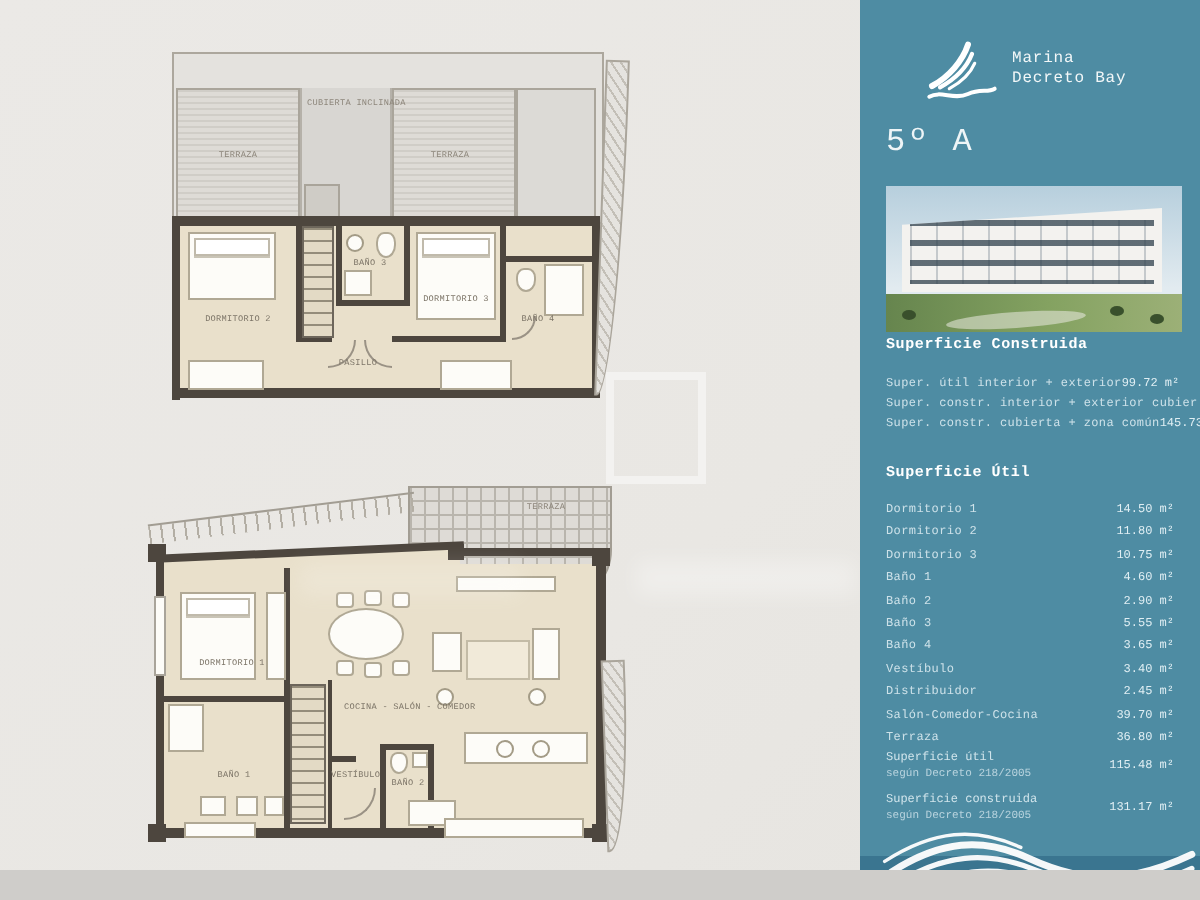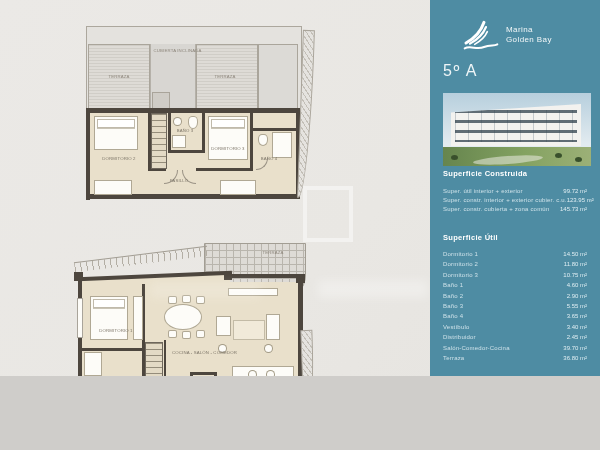--- a/index.html
+++ b/index.html
@@ -1,18 +1,18 @@
 <!DOCTYPE html>
 <html><head>
 <meta charset="utf-8">
 <style>
   html,body{margin:0;padding:0;background:#cfcdca;}
-  .stage{position:relative;width:600px;height:376px;overflow:hidden;
+  .stage{position:relative;width:600px;height:435px;overflow:hidden;
          background:linear-gradient(135deg,#ebe9e6 0%,#e9e7e3 60%,#e6e4e0 100%);
-         font-family:Liberation Sans, sans-serif;}
+         font-family:Liberation Mono, monospace;}
   .abs{position:absolute;}
   
   .wall{position:absolute;background:#4d463e;}
   .floor{position:absolute;background:#e9e0cb;}
   .fu{position:absolute;background:#fdfcf8;border:1px solid rgba(150,140,115,.75);box-sizing:border-box;}
   .rug{position:absolute;background:#f1ead9;border:1px solid rgba(150,140,115,.5);box-sizing:border-box;}
   .lb{position:absolute;font-size:6px;color:#7d7568;letter-spacing:.2px;text-align:center;
       white-space:nowrap;transform:scale(.72);transform-origin:center center;}
   .lb.ter{color:#8d867b;}
   .tz{position:absolute;background:repeating-linear-gradient(180deg,#d0cdc7 0 1px,#dedbd6 1px 3px);
@@ -208,21 +208,21 @@
       <span>
         <svg width="40" height="38" viewBox="0 0 60 50" fill="none" stroke="#ffffff" stroke-linecap="round">
           <path d="M36 6 C 32 18, 22 30, 9 37" stroke-width="4.5"></path>
           <path d="M39 13 C 35 23, 26 32, 15 38" stroke-width="3.2"></path>
           <path d="M41 20 C 38 27, 31 34, 22 39" stroke-width="2.4"></path>
           <path d="M7 45 C 16 40, 25 48, 36 43 C 45 39, 51 42, 56 39" stroke-width="3"></path>
         </svg>
       </span>
       <span class="brandtxt">
         <span style="display:block;">Marina</span>
-        <span style="display:block;">Golden Bay</span>
+        <span style="display:block;">Decreto Bay</span>
       </span>
     </div>
 
     <div class="unit">5º A</div>
 
     <div class="bimg">
       <div class="bmain">
         <div class="bwin"></div>
       </div>
       <div class="bgreen">

